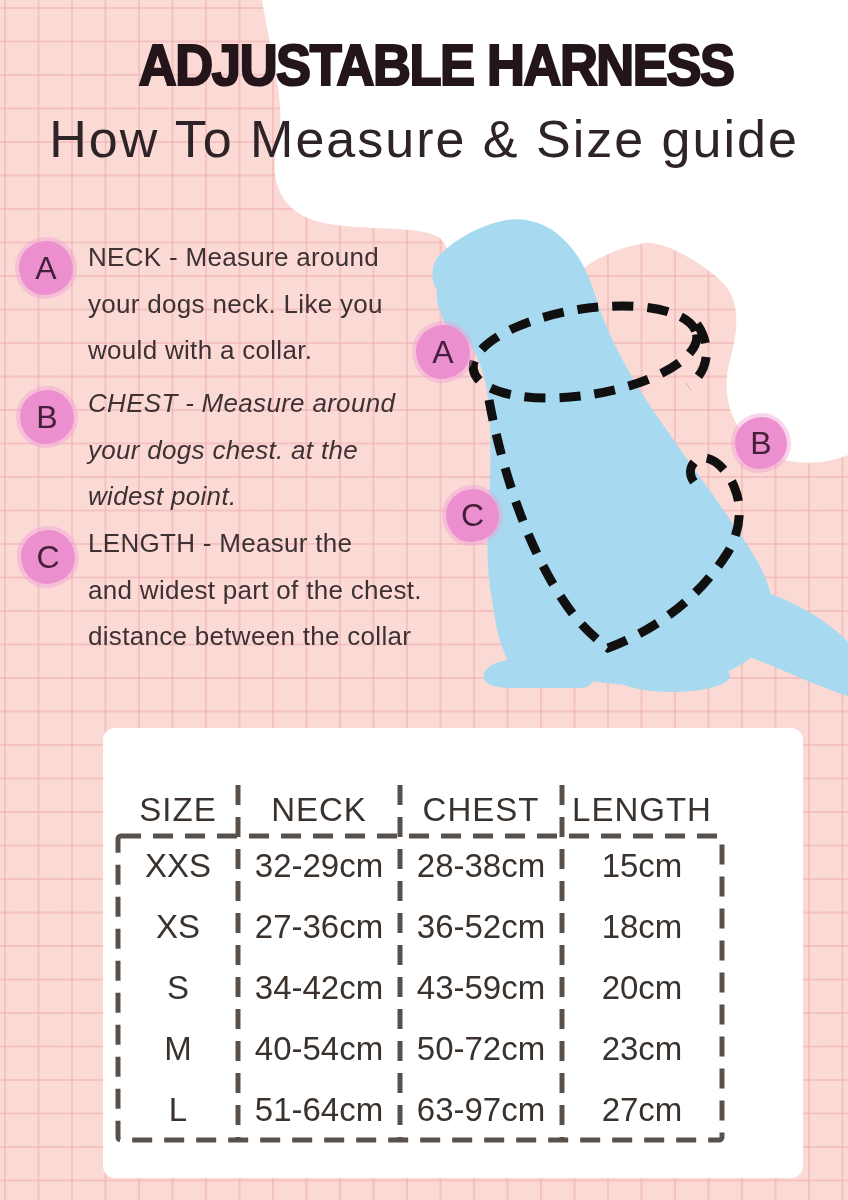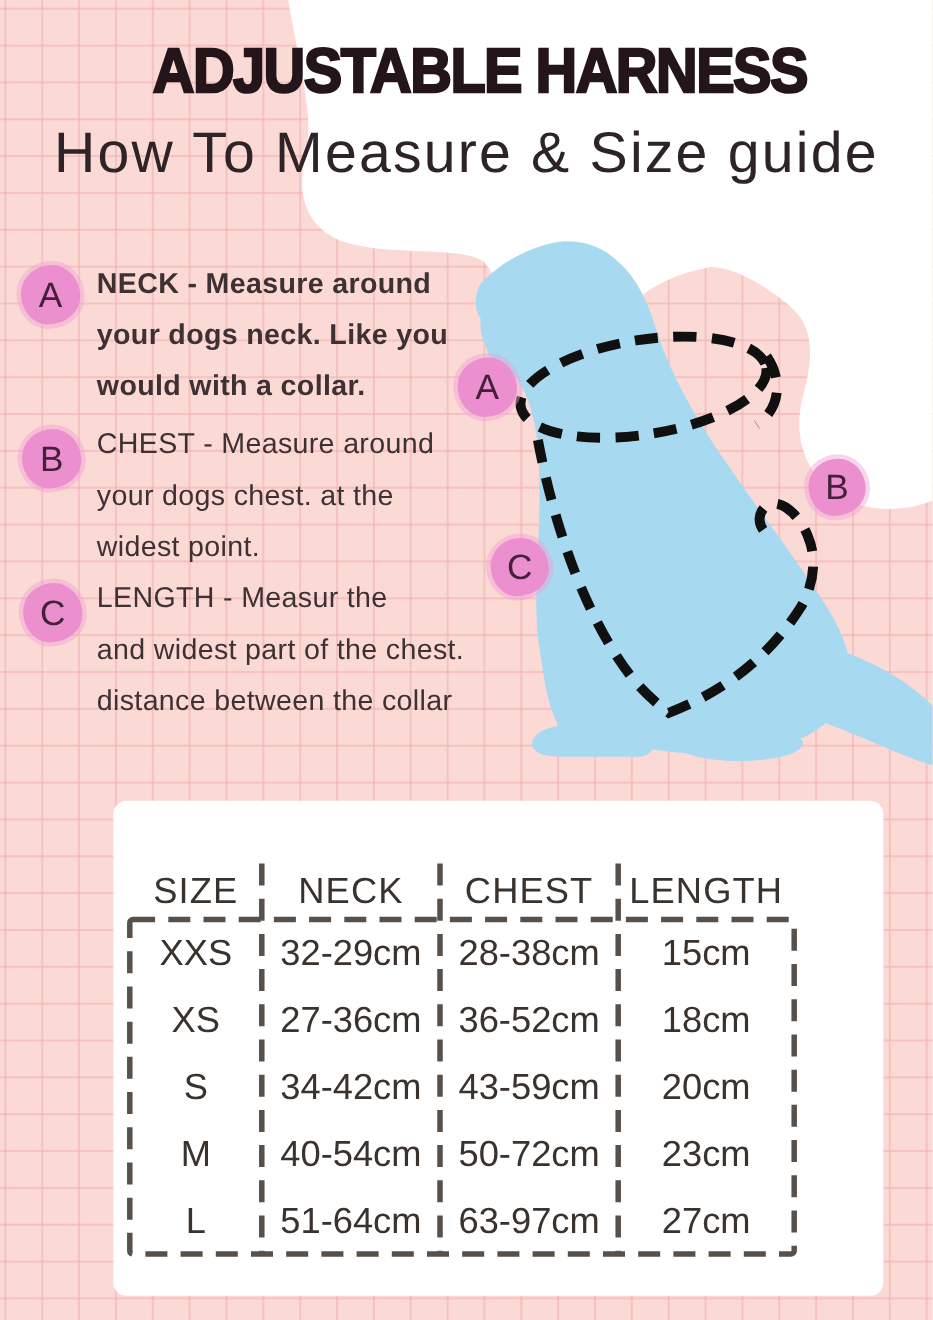--- a/index.html
+++ b/index.html
@@ -146,26 +146,26 @@
   <div class="badge" style="left:19px; top:241px;">
     <span>A</span>
   </div>
   <div class="badge" style="left:20px; top:390px;">
     <span>B</span>
   </div>
   <div class="badge" style="left:21px; top:530px;">
     <span>C</span>
   </div>
 
-  <div class="instr" style="top:234px;font-weight:bold;">
+  <div class="instr" style="top:234px;">
     <div>NECK - Measure around</div>
     <div>your dogs neck. Like you</div>
     <div>would with a collar.</div>
   </div>
-  <div class="instr" style="top:380px;">
+  <div class="instr" style="top:380px;font-style:italic;">
     <div>CHEST - Measure around</div>
     <div>your dogs chest. at the</div>
     <div>widest point.</div>
   </div>
   <div class="instr" style="top:520px;">
     <div>LENGTH - Measur the</div>
     <div>and widest part of the chest.</div>
     <div>distance between the collar</div>
   </div>
 

